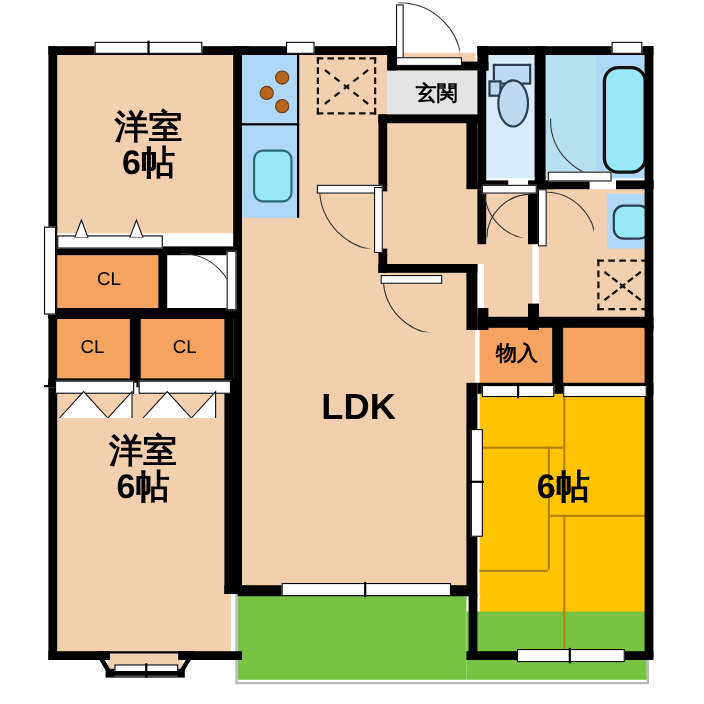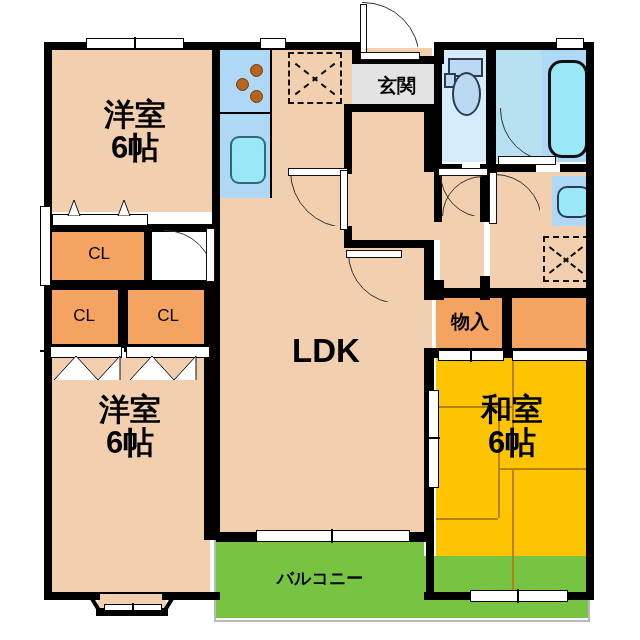--- a/index.html
+++ b/index.html
@@ -289,32 +289,31 @@
   <div class="lbl lbl-big" style="left:50px;top:98px;width:170px;">
     <span>洋室</span><br>
     <span>6帖</span>
   </div>
 
   <div class="lbl lbl-big" style="left:46px;top:393px;width:168px;">
     <span>洋室</span><br>
     <span>6帖</span>
   </div>
 
-  <div class="lbl lbl-ldk" style="left:222px;top:333px;width:208px;">
+  <div class="lbl lbl-ldk" style="left:222px;top:352px;width:208px;">
     <span>LDK</span><br>
   </div>
 
   <div class="lbl lbl-big" style="left:436px;top:393px;width:152px;">
-    <span>和室</span><br>
+    <br>
     <span>6帖</span>
   </div>
 
   <div class="lbl lbl-gen" style="left:352px;top:76px;width:90px;font-family:Liberation Serif, serif;">玄関</div>
 
-  <div class="lbl lbl-bal" style="left:216px;top:570px;width:208px;">バルコニー</div>
 
   <div class="lbl lbl-mid" style="left:436px;top:312px;width:68px;">物入</div>
 
   <div class="lbl lbl-cl" style="left:50px;top:245px;width:98px;">CL</div>
   <div class="lbl lbl-cl" style="left:50px;top:307px;width:68px;">CL</div>
   <div class="lbl lbl-cl" style="left:128px;top:307px;width:80px;">CL</div>
 
 </div>
 
 </body></html>

